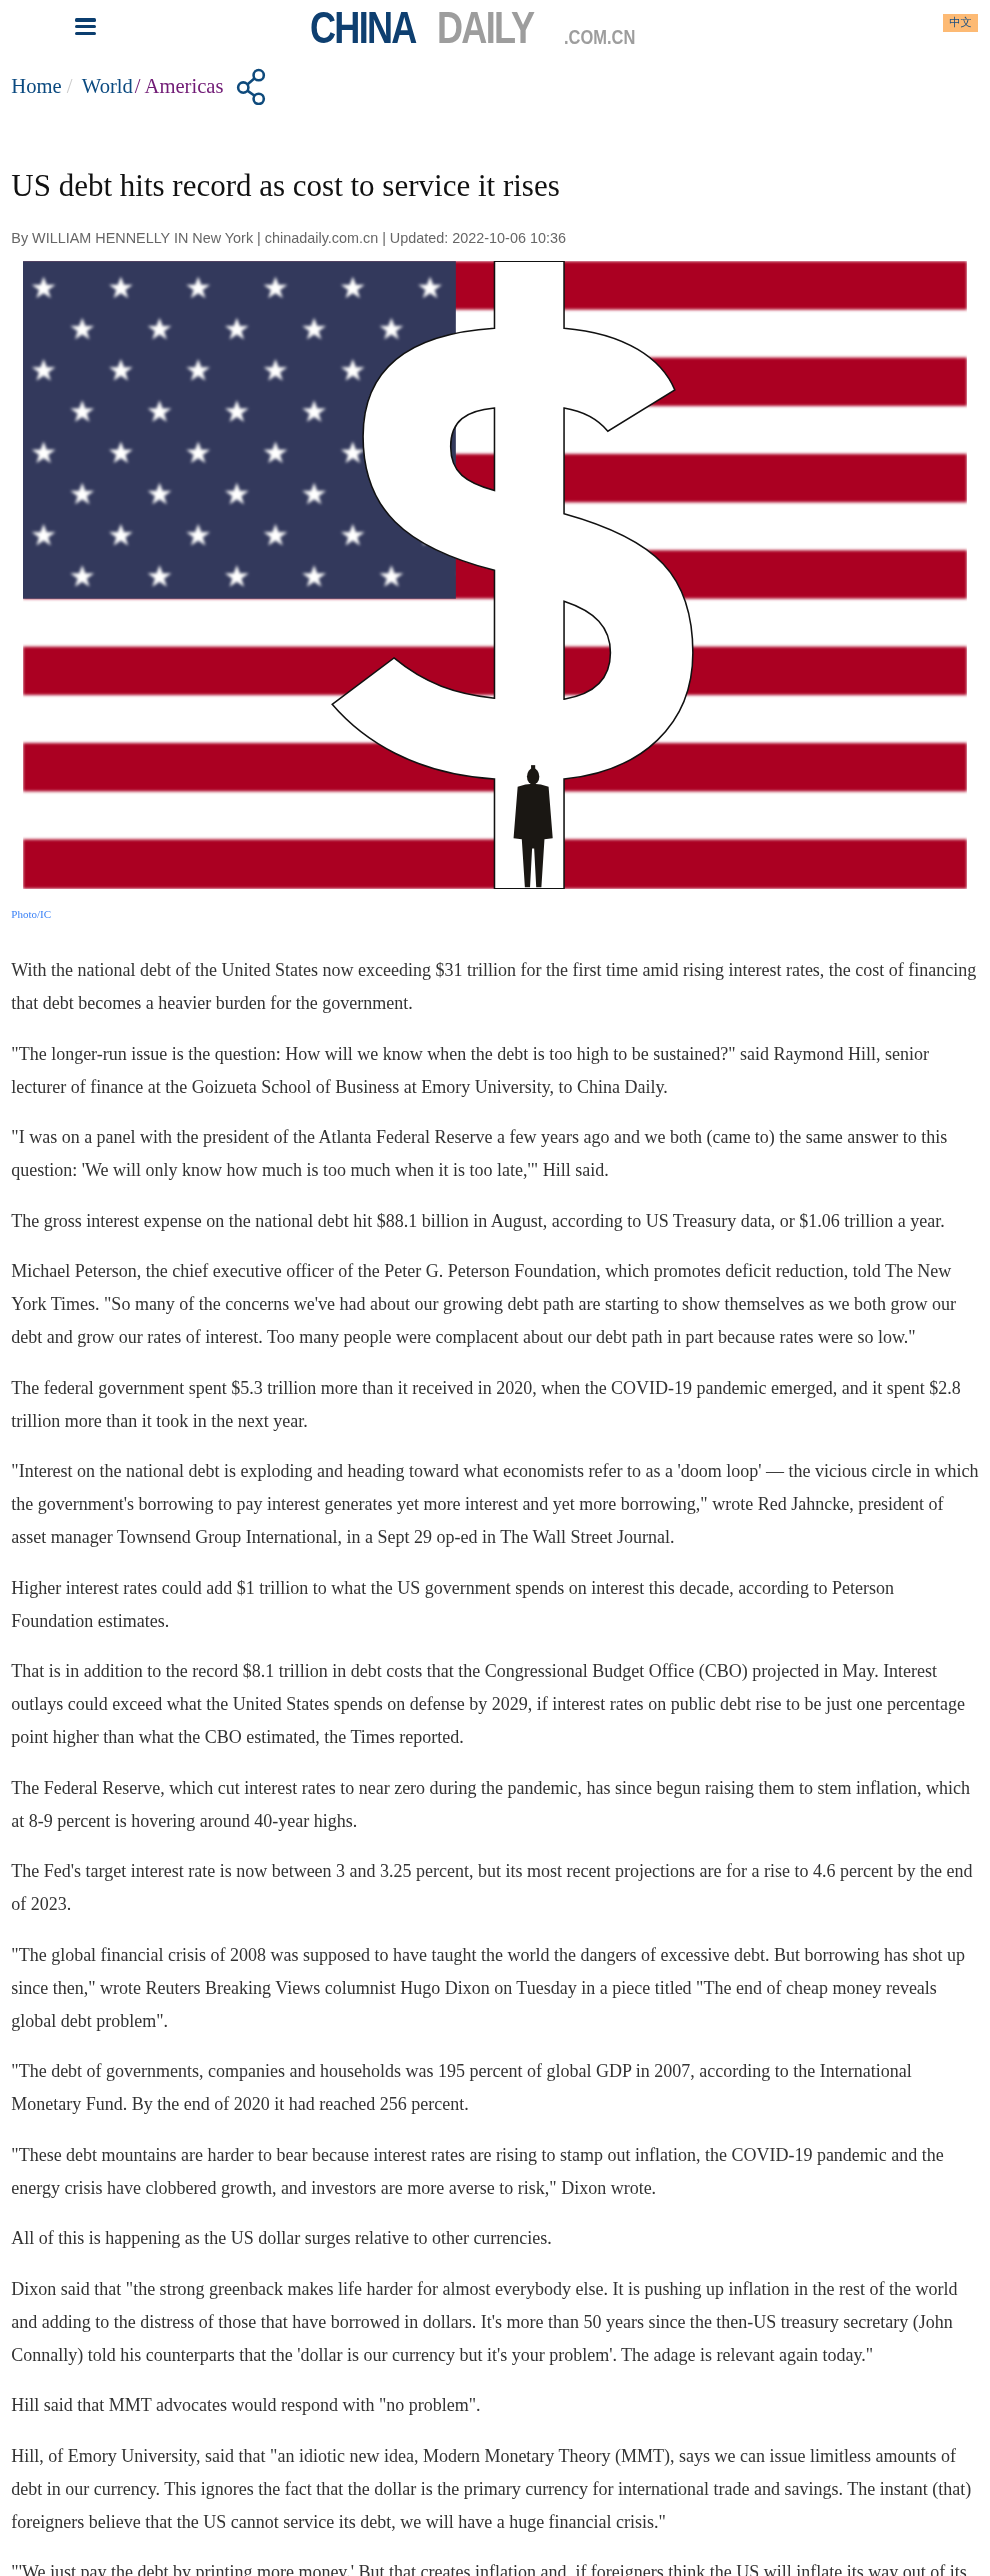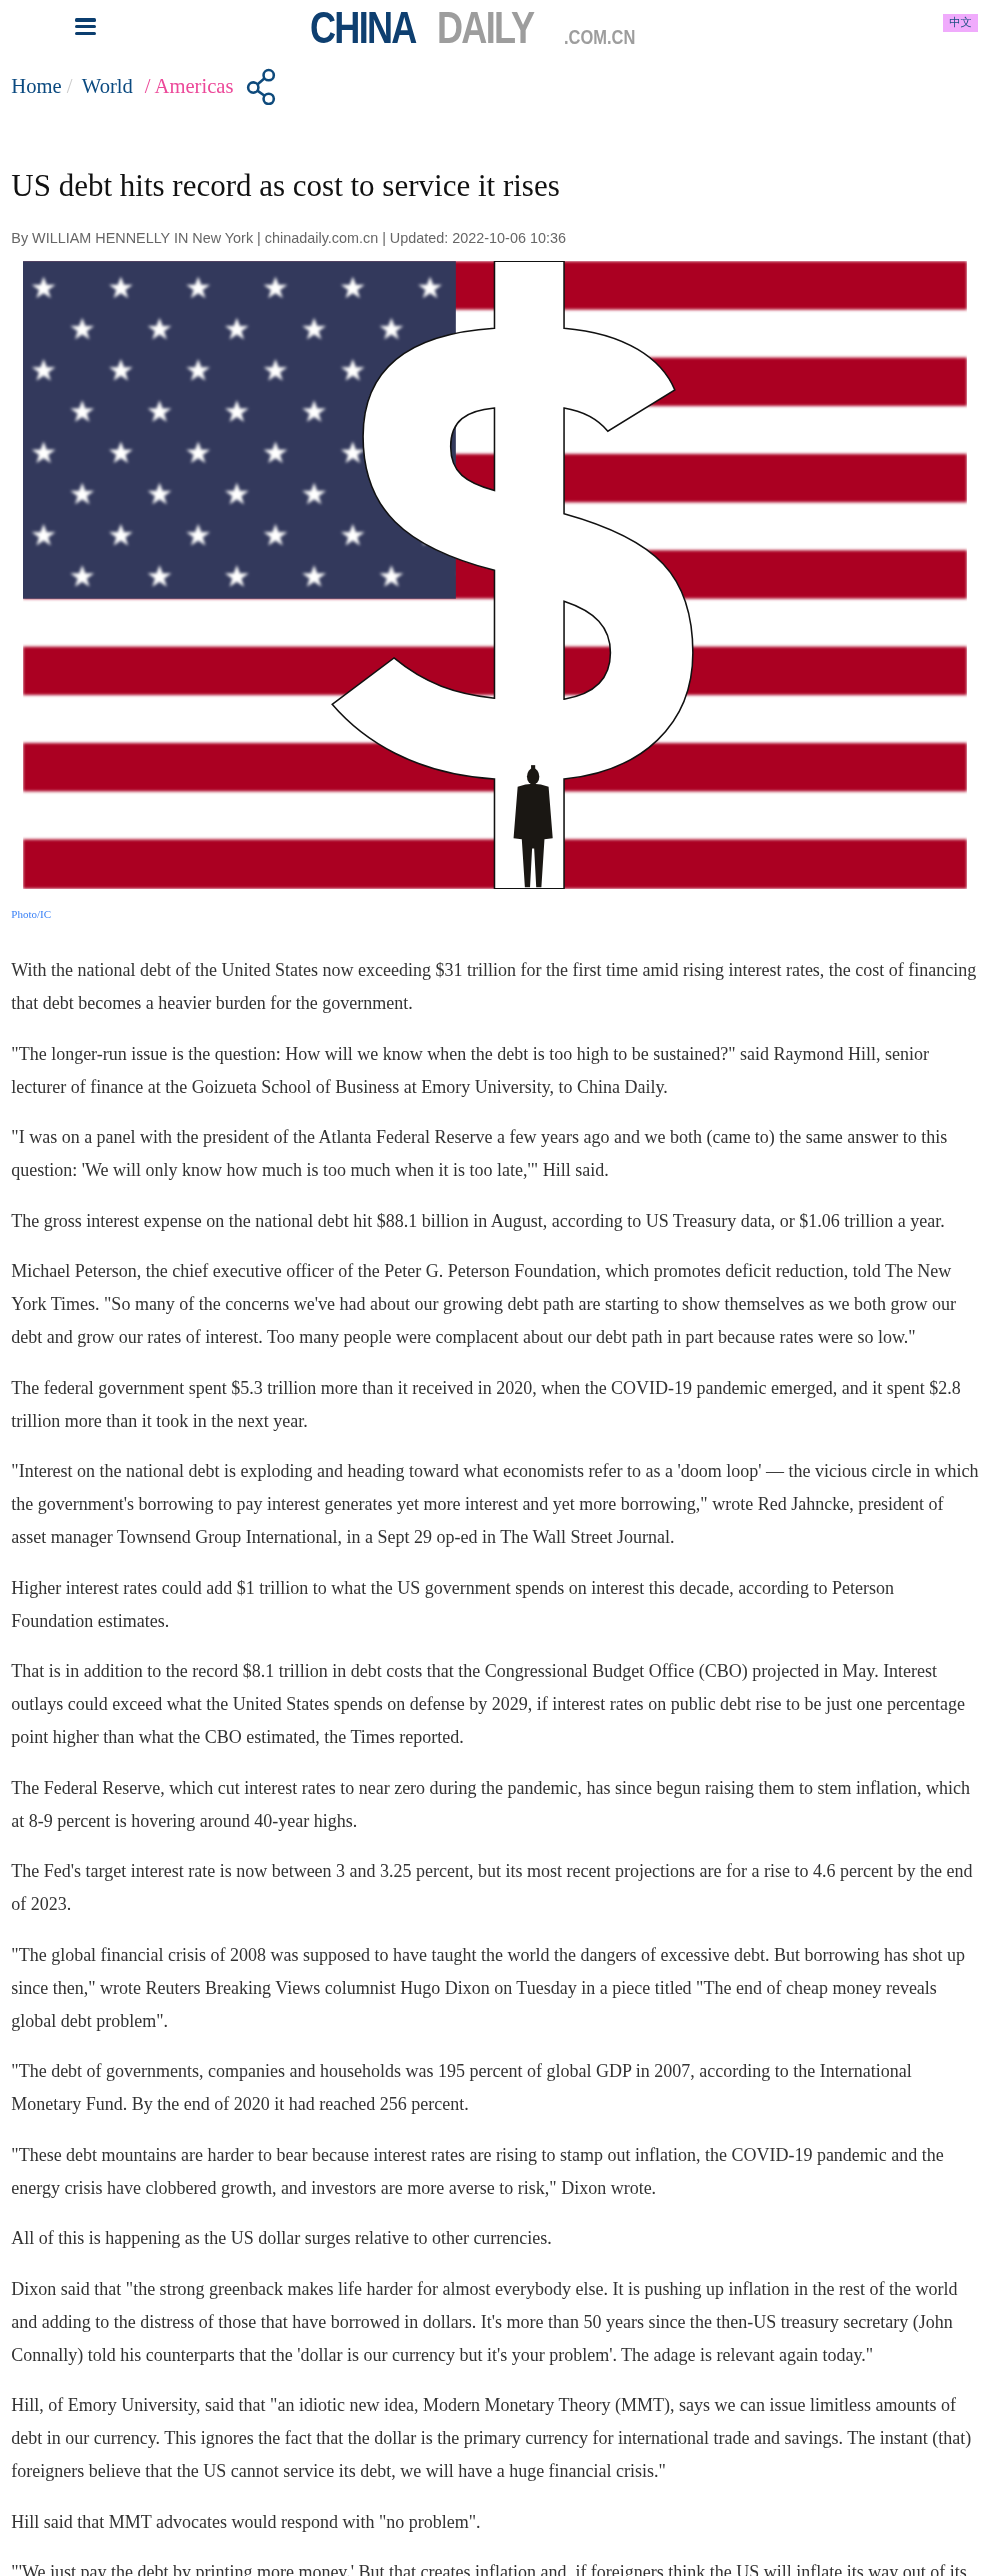--- a/index.html
+++ b/index.html
@@ -64,39 +64,39 @@
     font-family: "Liberation Sans", "DejaVu Sans", sans-serif;
     font-weight: bold; font-size: 20.6px; line-height: 20.6px;
     color: #9d9d9d;
     transform: scaleX(0.8); transform-origin: left bottom;
     display: inline-block;
   }
   .lang-btn {
     position: absolute;
     left: 943px; top: 14.4px;
     width: 35px; height: 17.5px;
-    background: #f0abfc;
+    background: #fdba74;
     color: #1a4f82;
     font-family: "DejaVu Sans", sans-serif;
     font-size: 11.3px; line-height: 17.5px; text-align: center;
     cursor: pointer;
   }
 
   
   .breadcrumb {
     position: absolute;
     left: 11.3px; top: 66px;
     height: 41px;
     display: flex; align-items: center;
     font-family: "Liberation Serif", "DejaVu Serif", serif;
     font-size: 20.6px;
   }
   .breadcrumb a { color: #0b4a80; text-decoration: none; }
   .breadcrumb .sep { color: #cccccc; margin: 0 9.3px 0 5.2px; }
-  .breadcrumb .current { color: #ec4899; margin-left: 12px; }
+  .breadcrumb .current { color: #701a75; margin-left: 2px; }
   .share-icon {
     margin-left: 12.4px;
     width: 31px; height: 37px;
     cursor: pointer;
   }
 
   
   .article {
     position: absolute;
     left: 11.3px; top: 165px;
@@ -244,19 +244,19 @@
     <p>"Interest on the national debt is exploding and heading toward what economists refer to as a 'doom loop' — the vicious circle in which the government's borrowing to pay interest generates yet more interest and yet more borrowing," wrote Red Jahncke, president of asset manager Townsend Group International, in a Sept 29 op-ed in The Wall Street Journal.</p>
     <p>Higher interest rates could add $1 trillion to what the US government spends on interest this decade, according to Peterson Foundation estimates.</p>
     <p>That is in addition to the record $8.1 trillion in debt costs that the Congressional Budget Office (CBO) projected in May. Interest outlays could exceed what the United States spends on defense by 2029, if interest rates on public debt rise to be just one percentage point higher than what the CBO estimated, the Times reported.</p>
     <p>The Federal Reserve, which cut interest rates to near zero during the pandemic, has since begun raising them to stem inflation, which at 8-9 percent is hovering around 40-year highs.</p>
     <p>The Fed's target interest rate is now between 3 and 3.25 percent, but its most recent projections are for a rise to 4.6 percent by the end of 2023.</p>
     <p>"The global financial crisis of 2008 was supposed to have taught the world the dangers of excessive debt. But borrowing has shot up since then," wrote Reuters Breaking Views columnist Hugo Dixon on Tuesday in a piece titled "The end of cheap money reveals global debt problem".</p>
     <p>"The debt of governments, companies and households was 195 percent of global GDP in 2007, according to the International Monetary Fund. By the end of 2020 it had reached 256 percent.</p>
     <p>"These debt mountains are harder to bear because interest rates are rising to stamp out inflation, the COVID-19 pandemic and the energy crisis have clobbered growth, and investors are more averse to risk," Dixon wrote.</p>
     <p>All of this is happening as the US dollar surges relative to other currencies.</p>
     <p>Dixon said that "the strong greenback makes life harder for almost everybody else. It is pushing up inflation in the rest of the world and adding to the distress of those that have borrowed in dollars. It's more than 50 years since the then-US treasury secretary (John Connally) told his counterparts that the 'dollar is our currency but it's your problem'. The adage is relevant again today."</p>
+    <p>Hill said that MMT advocates would respond with "no problem".</p>
     <p>Hill, of Emory University, said that "an idiotic new idea, Modern Monetary Theory (MMT), says we can issue limitless amounts of debt in our currency. This ignores the fact that the dollar is the primary currency for international trade and savings. The instant (that) foreigners believe that the US cannot service its debt, we will have a huge financial crisis."</p>
-    <p>Hill said that MMT advocates would respond with "no problem".</p>
     <p>"'We just pay the debt by printing more money.' But that creates inflation and, if foreigners think the US will inflate its way out of its debt-service obligations, the same crisis will occur.</p>
 
   </div>
 </article>
 
 
 </body></html>

